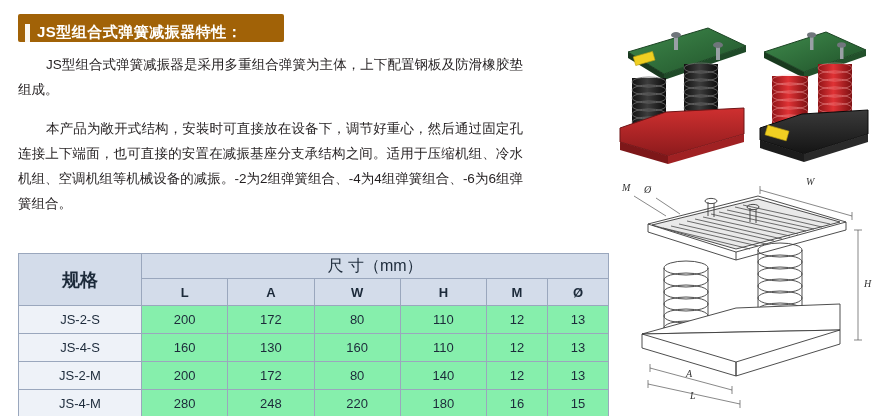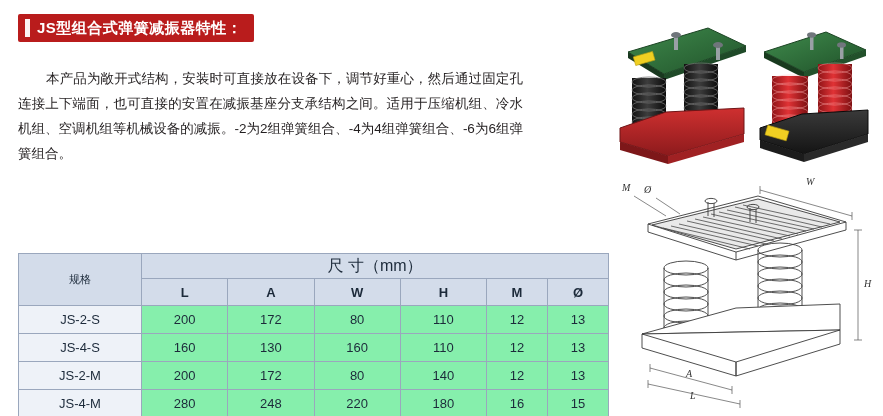--- a/index.html
+++ b/index.html
@@ -19,26 +19,26 @@
     position: relative;
     width: 883px;
     height: 416px;
   }
 
   
   .title-bar {
     position: absolute;
     left: 18px;
     top: 14px;
-    width: 236px;
+    width: 266px;
     height: 28px;
-    background: #b91c1c;
+    background: #a16207;
     border-radius: 2px;
     display: flex;
-    align-items: center;
+    align-items: flex-end;
   }
   .title-bar .accent {
     width: 5px;
     height: 18px;
     background: #ffffff;
     margin-left: 7px;
     margin-right: 7px;
     opacity: 0.95;
   }
   .title-bar .title-text {
@@ -81,22 +81,22 @@
     border: 1px solid #9aa7bd;
     text-align: center;
     color: #1c2a3a;
   }
   .spec-table thead th {
     background: #d3dcea;
     font-weight: normal;
   }
   .spec-table th.head-spec {
     width: 120px;
-    font-size: 11px;
-    font-weight: normal;
+    font-size: 18px;
+    font-weight: bold;
     height: 48px;
   }
   .spec-table th.head-dim {
     height: 22px;
     font-size: 16px;
   }
   .spec-table th.sub {
     height: 24px;
     font-size: 13px;
     font-weight: bold;
@@ -155,20 +155,21 @@
 <body>
 
 <div class="page">
 
   <div class="title-bar">
     <span class="accent"></span>
     <span class="title-text">JS型组合式弹簧减振器特性：</span>
   </div>
 
   <div class="copy">
+    <p>JS型组合式弹簧减振器是采用多重组合弹簧为主体，上下配置钢板及防滑橡胶垫组成。</p>
     <p class="gap">本产品为敞开式结构，安装时可直接放在设备下，调节好重心，然后通过固定孔连接上下端面，也可直接的安置在减振基座分支承结构之间。适用于压缩机组、冷水机组、空调机组等机械设备的减振。-2为2组弹簧组合、-4为4组弹簧组合、-6为6组弹簧组合。</p>
   </div>
 
   <table class="spec-table">
     <thead>
       <tr>
         <th class="head-spec" rowspan="2">规格</th>
         <th class="head-dim" colspan="6">尺 寸（mm）</th>
       </tr>
       <tr>

